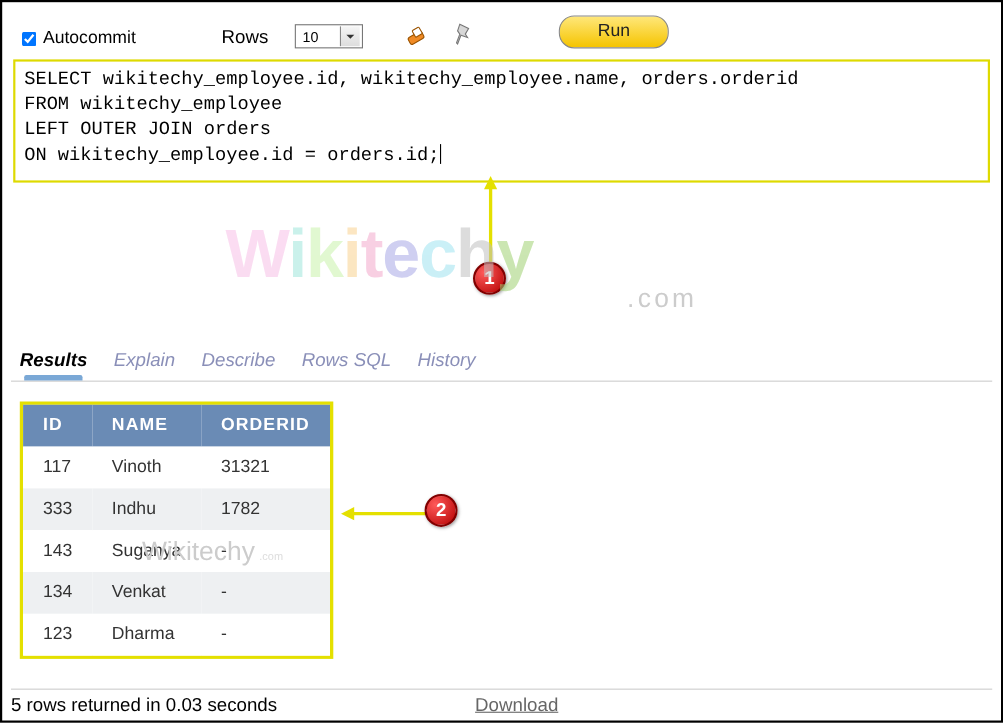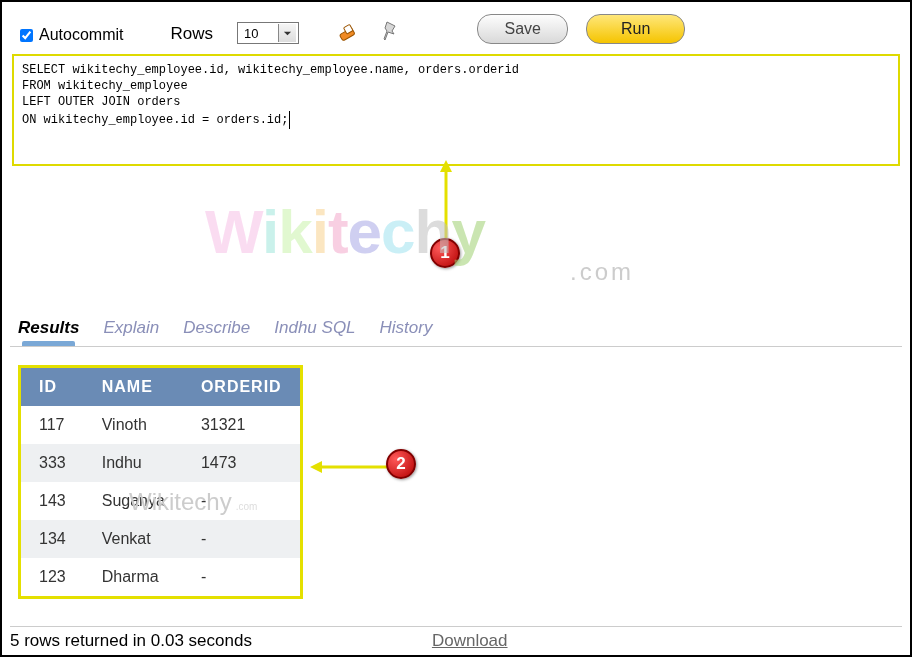--- a/index.html
+++ b/index.html
@@ -14,21 +14,21 @@
     overflow: hidden;
   }
   .toolbar {
     display: flex;
     align-items: flex-end;
     gap: 18px;
     padding: 2px 10px 10px 10px;
     font-size: 16px;
   }
   .toolbar label { display: flex; align-items: center; gap: 6px; }
-  .rows-label { margin-left: 29px; font-size: 17px; }
+  .rows-label { margin-left: 60px; font-size: 17px; }
   .rows-select-wrap {
     display: inline-flex;
     align-items: center;
     border: 1px solid #777;
     background: #fff;
     padding: 1px 2px;
     font-size: 13px;
     margin-left: 6px;
   }
   .rows-select-wrap .val { padding: 0 20px 0 4px; }
@@ -54,21 +54,21 @@
   .btn-run {
     background: linear-gradient(#ffe77a, #f5c400);
     color: #222;
     padding: 5px 34px;
   }
   .sql-box {
     border: 2px solid #deda00;
     background: #fff;
     padding: 6px 8px;
     font-family: "Courier New", monospace;
-    font-size: 12px;
+    font-size: 17px;
     line-height: 1.35;
     white-space: pre;
     margin: 0 2px;
     height: 112px;
     position: relative;
   }
   .cursor-bar {
     display:inline-block; width:1px; height:18px; background:#000; vertical-align:middle; margin-left:1px;
   }
   .watermark-area {
@@ -193,21 +193,20 @@
       <rect x="10" y="5" width="7" height="7" rx="1" transform="rotate(-30 10 12)" fill="#fff" stroke="#9b5400"></rect>
     </svg>
   </span>
   <span class="icon-btn">
     <svg width="22" height="24" viewBox="0 0 22 24">
       <path d="M8 2 L16 6 L13 11 L15 14 L9 12 L6 20 L5 19 L8 11 L6 8 Z" fill="#d7d7d7" stroke="#777"></path>
     </svg>
   </span>
 
   <span style="flex:0 0 40px"></span>
-  <button class="btn btn-save">Save</button>
   <button class="btn btn-run">Run</button>
 </div>
 
 <div class="sql-box"><span>SELECT wikitechy_employee.id, wikitechy_employee.name, orders.orderid
 FROM wikitechy_employee
 LEFT OUTER JOIN orders
 ON wikitechy_employee.id = orders.id;</span><span class="cursor-bar"></span></div>
 
 <div class="watermark-area">
   <svg class="arrow-svg" style="left:426px; top:-6px;" width="20" height="80">
@@ -220,21 +219,21 @@
   <div class="wm">
     <span>W</span><span>i</span><span>k</span><span>i</span><span>t</span><span>e</span><span>c</span><span>h</span><span>y</span>
   </div>
   <div class="wm-dotcom">.com</div>
 </div>
 
 <div class="tabs">
   <div class="tab active">Results</div>
   <div class="tab">Explain</div>
   <div class="tab">Describe</div>
-  <div class="tab">Indhu SQL</div>
+  <div class="tab">Rows SQL</div>
   <div class="tab">History</div>
 </div>
 
 <div class="results-area">
   <div class="result-table-wrap">
     <table class="rt">
       <thead>
         <tr>
           <th>ID</th>
           <th>NAME</th>
@@ -243,21 +242,21 @@
       </thead>
       <tbody>
         <tr>
           <td>117</td>
           <td>Vinoth</td>
           <td>31321</td>
         </tr>
         <tr>
           <td>333</td>
           <td>Indhu</td>
-          <td>1473</td>
+          <td>1782</td>
         </tr>
         <tr>
           <td>143</td>
           <td>Suganya</td>
           <td>-</td>
         </tr>
         <tr>
           <td>134</td>
           <td>Venkat</td>
           <td>-</td>

